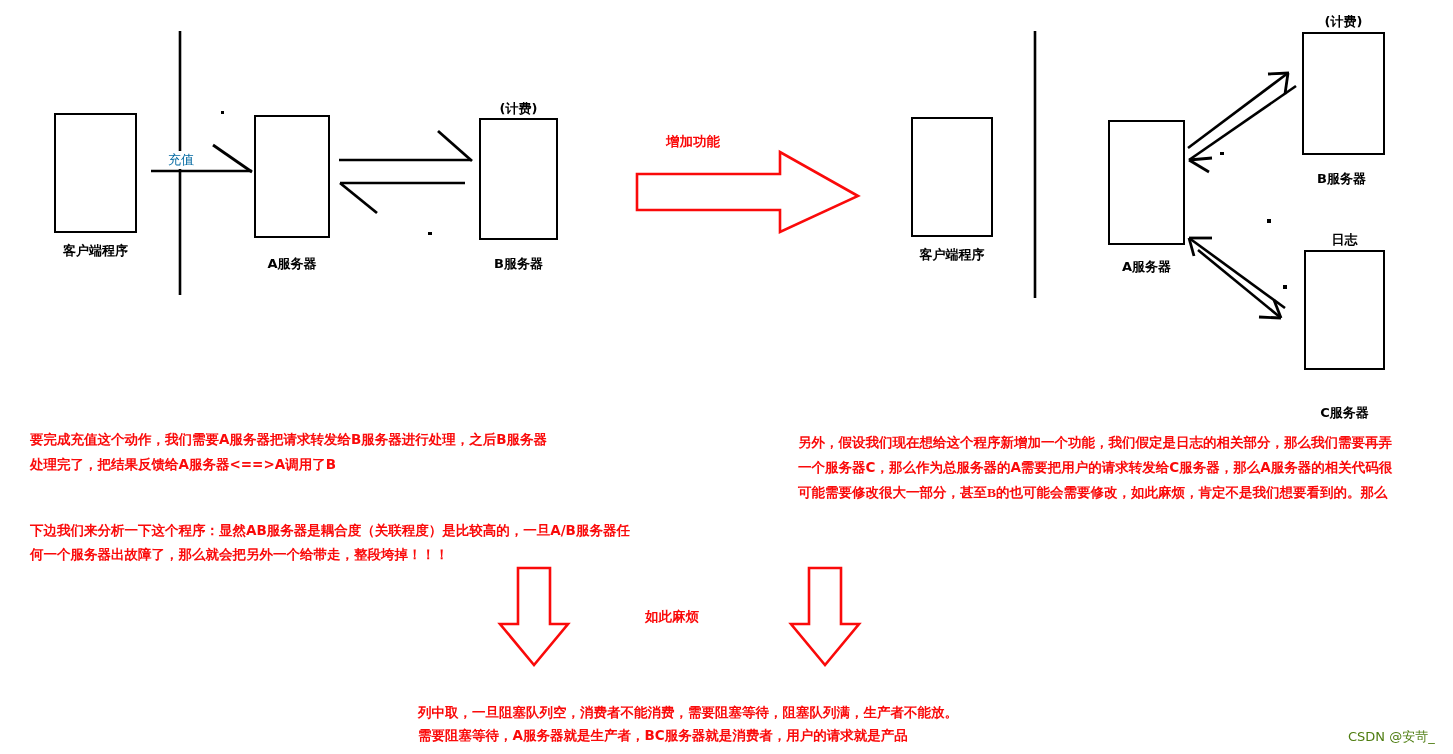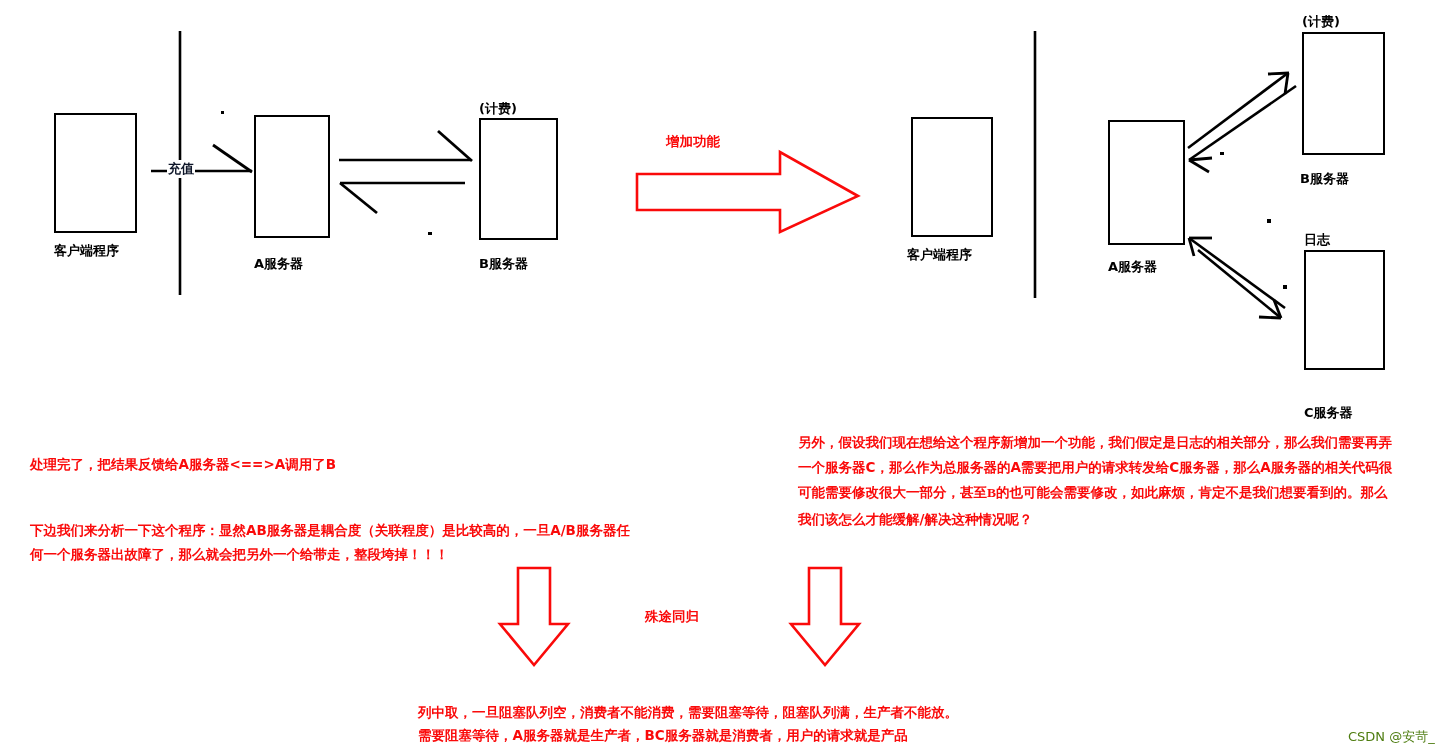--- a/index.html
+++ b/index.html
@@ -23,32 +23,31 @@
     top: 0;
     width: 1453px;
     height: 754px;
   }
   .box-label {
     position: absolute;
     font-weight: bold;
     font-size: 13px;
     color: #000000;
     white-space: nowrap;
-    text-align: left;
+    text-align: center;
     letter-spacing: 0px;
   }
   .edge-label {
     position: absolute;
-    font-weight: bold;
+    font-weight: normal;
     font-size: 13px;
-    color: #0f172a;
+    color: #0369a1;
     white-space: nowrap;
     background: #ffffff;
     padding: 0 1px;
-    margin-top: 9px;
   }
   .red-text {
     position: absolute;
     color: #fa0a0a;
     font-weight: bold;
     font-size: 13.5px;
     line-height: 26px;
     white-space: nowrap;
     letter-spacing: 0px;
   }
@@ -144,30 +143,30 @@
   <div class="box-label" style="left:1108px; top:258px; width:77px;">A服务器</div>
 
   <div class="rect-node" style="left:1302px; top:32px; width:83px; height:123px;"></div>
   <div class="box-label" style="left:1302px; top:13px; width:83px;">(计费)</div>
   <div class="box-label" style="left:1300px; top:170px; width:83px;">B服务器</div>
 
   <div class="rect-node" style="left:1304px; top:250px; width:81px; height:120px;"></div>
   <div class="box-label" style="left:1304px; top:231px; width:81px;">日志</div>
   <div class="box-label" style="left:1304px; top:404px; width:81px;">C服务器</div>
 
+  <div class="red-text" style="left:30px; top:426px;">要完成充值这个动作，我们需要A服务器把请求转发给B服务器进行处理，之后B服务器</div>
   <div class="red-text" style="left:30px; top:451px;">处理完了，把结果反馈给A服务器&lt;==&gt;A调用了B</div>
 
   <div class="red-text" style="left:30px; top:517px;">下边我们来分析一下这个程序：显然AB服务器是耦合度（关联程度）是比较高的，一旦A/B服务器任</div>
   <div class="red-text" style="left:30px; top:541px;">何一个服务器出故障了，那么就会把另外一个给带走，整段垮掉！！！</div>
 
   <div class="red-text" style="left:798px; top:429px;">另外，假设我们现在想给这个程序新增加一个功能，我们假定是日志的相关部分，那么我们需要再弄</div>
   <div class="red-text" style="left:798px; top:454px;">一个服务器C，那么作为总服务器的A需要把用户的请求转发给C服务器，那么A服务器的相关代码很</div>
   <div class="red-text" style="left:798px; top:480px;font-family:Liberation Serif, serif;">可能需要修改很大一部分，甚至B的也可能会需要修改，如此麻烦，肯定不是我们想要看到的。那么</div>
-  <div class="red-text" style="left:798px; top:506px;">我们该怎么才能缓解/解决这种情况呢？</div>
 
-  <div class="red-label" style="left:645px; top:608px;">殊途同归</div>
+  <div class="red-label" style="left:645px; top:608px;">如此麻烦</div>
 
   <div class="red-text" style="left:418px; top:699px;">列中取，一旦阻塞队列空，消费者不能消费，需要阻塞等待，阻塞队列满，生产者不能放。</div>
   <div class="red-text" style="left:418px; top:722px;">需要阻塞等待，A服务器就是生产者，BC服务器就是消费者，用户的请求就是产品</div>
 
   <div class="watermark" style="left:1348px; top:728px;">CSDN @安苛_</div>
 
 </div>
 
 </body></html>

